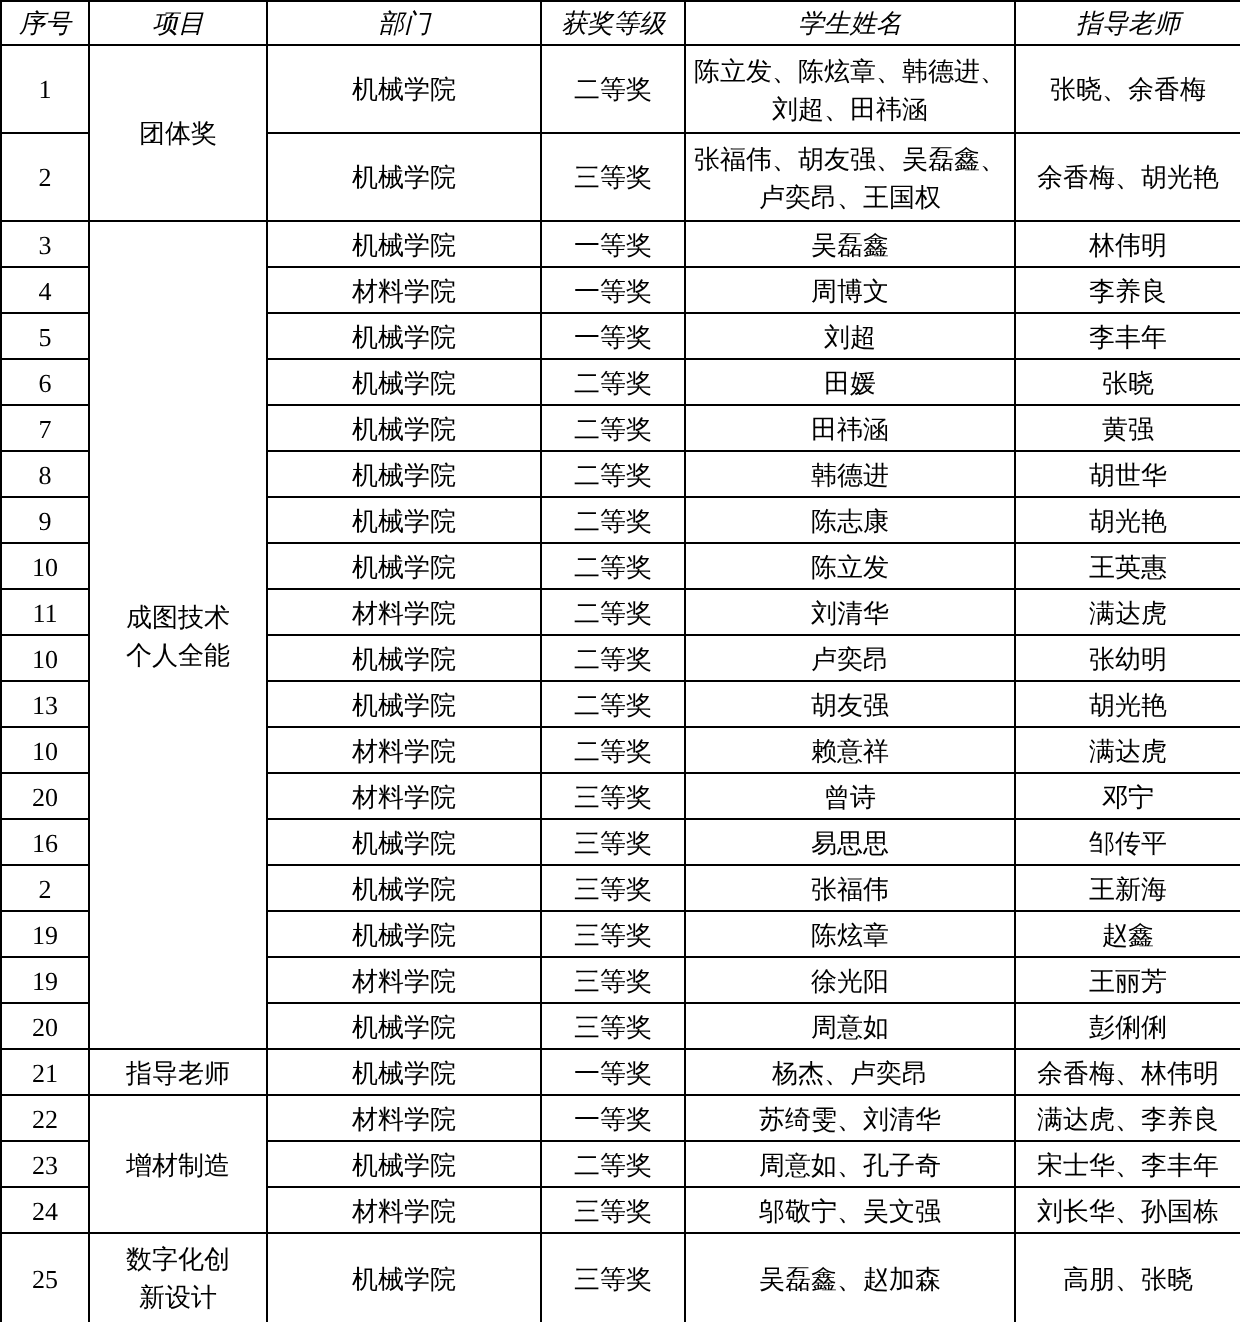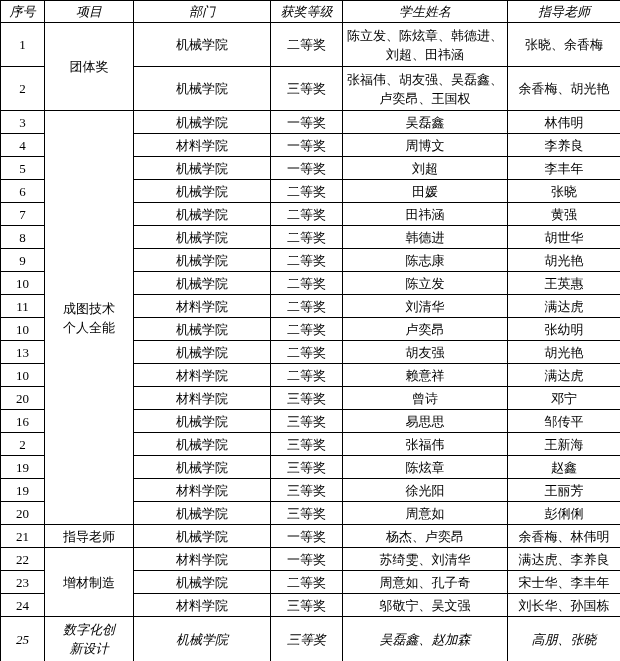--- a/index.html
+++ b/index.html
@@ -28,21 +28,21 @@
     font-size: 13px;
     font-weight: normal;
     line-height: 19px;
     padding: 0 2px;
     overflow: hidden;
     word-break: break-all;
   }
   table.awards thead tr { height: 22px; font-style: italic; }
   table.awards tbody tr { height: 23px; }
   table.awards tbody tr.h44 { height: 44px; }
-  table.awards tbody tr.h45 { height: 45px; font-style: italic; }
+  table.awards tbody tr.h45 { height: 45px; }
   table.awards td.cell-project { padding: 0 18px; }
   
   col.c-no       { width: 44px; }
   col.c-project  { width: 89px; }
   col.c-dept     { width: 137px; }
   col.c-award    { width: 72px; }
   col.c-students { width: 165px; }
   col.c-teachers { width: 113px; }
 </style>
 </head>

